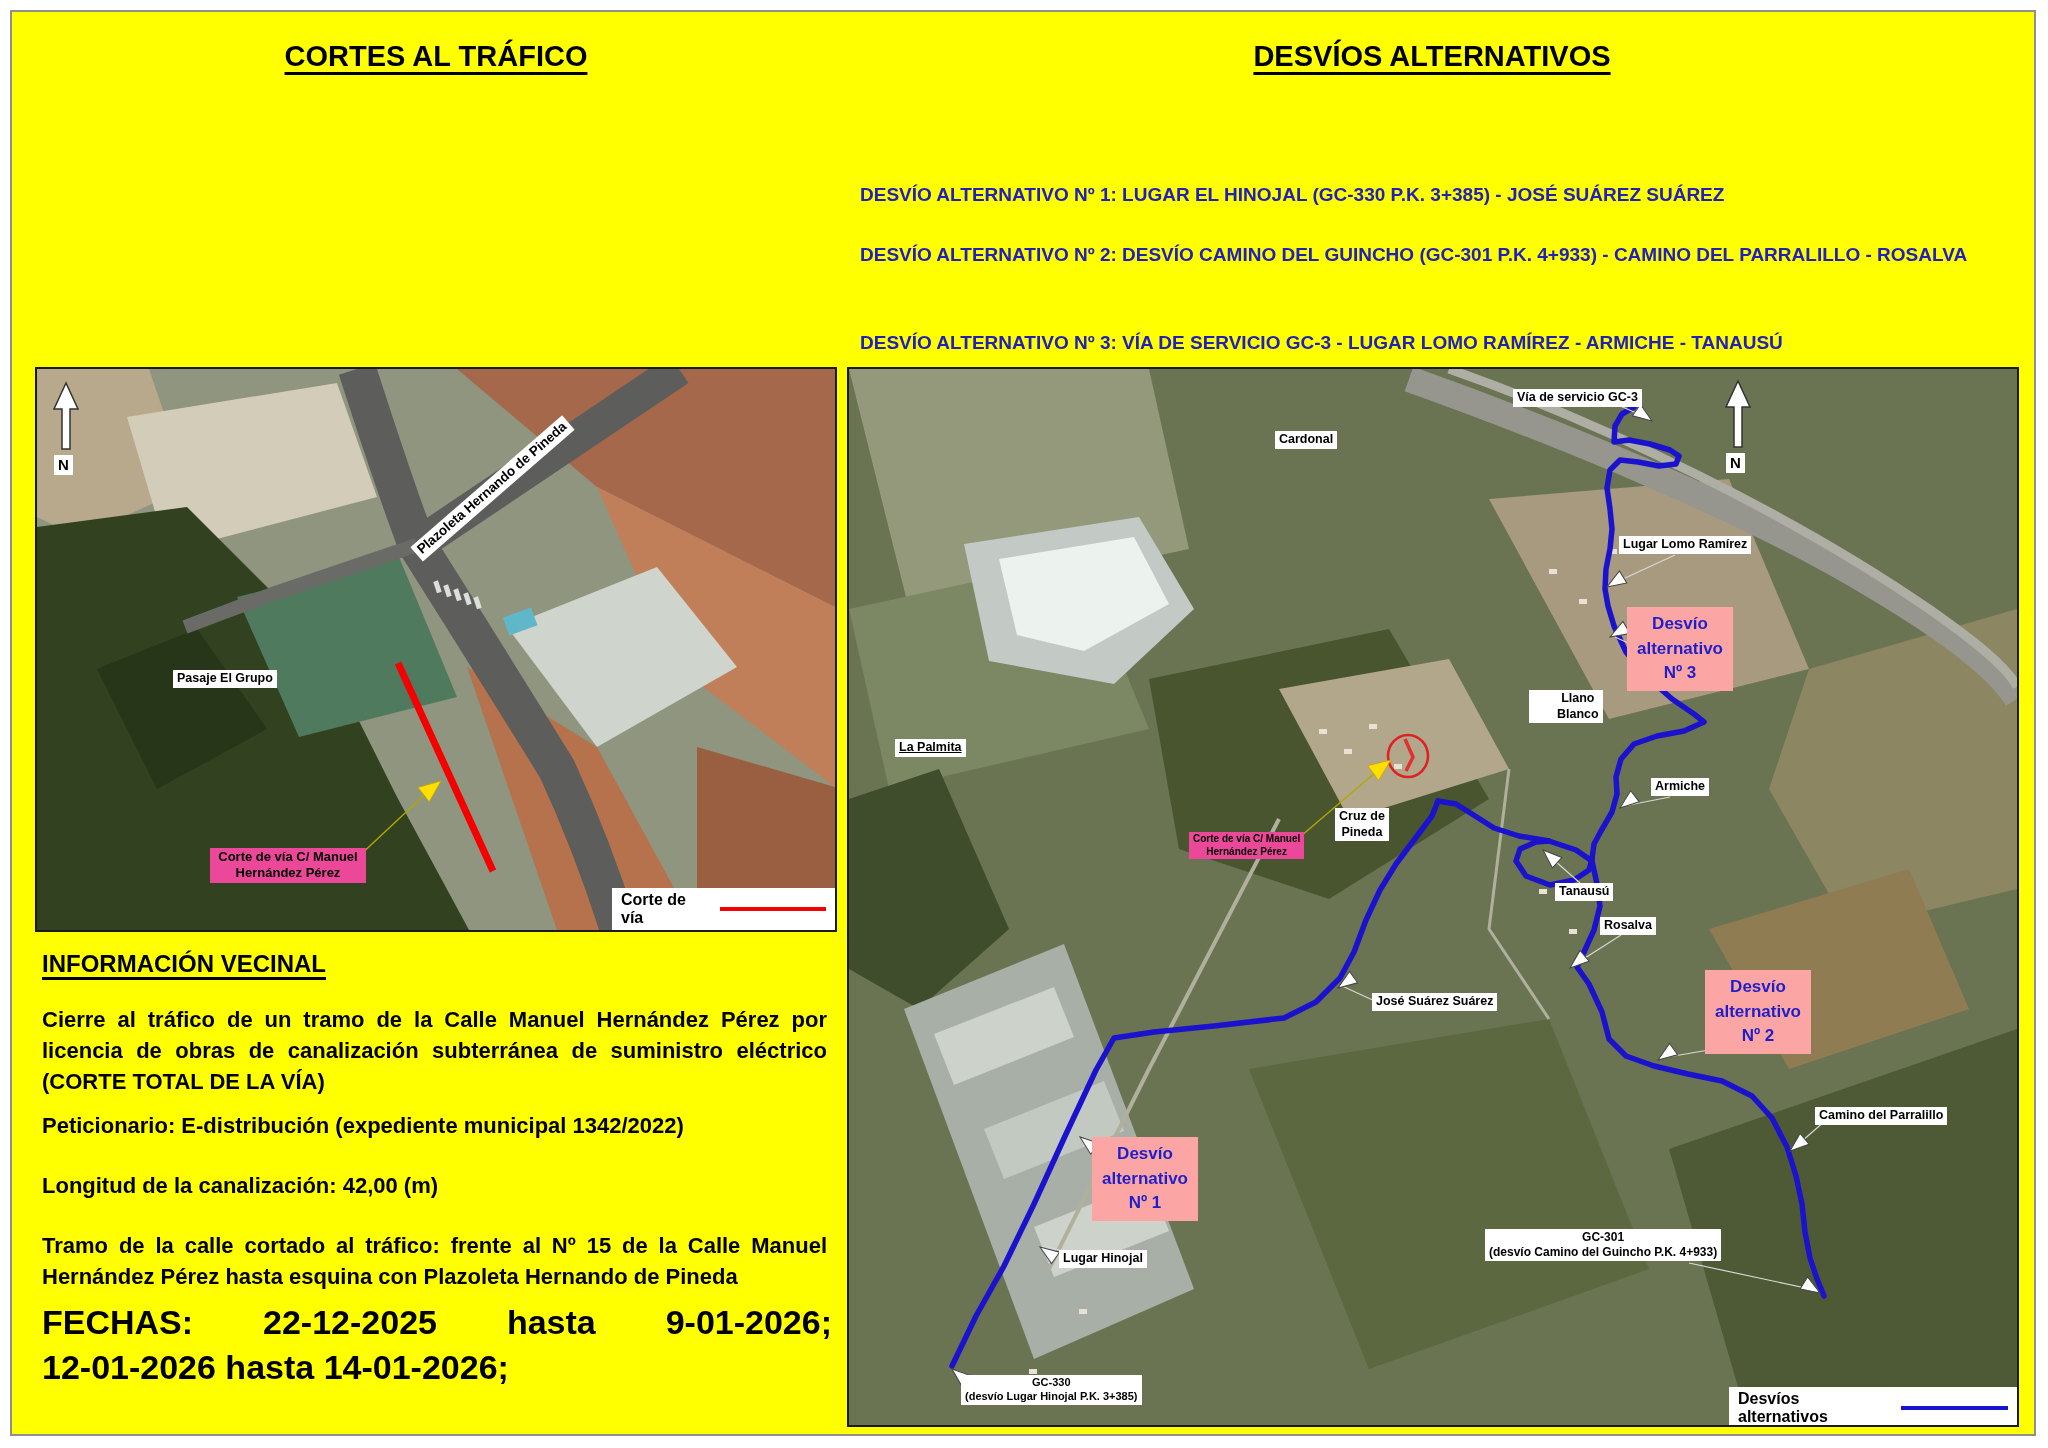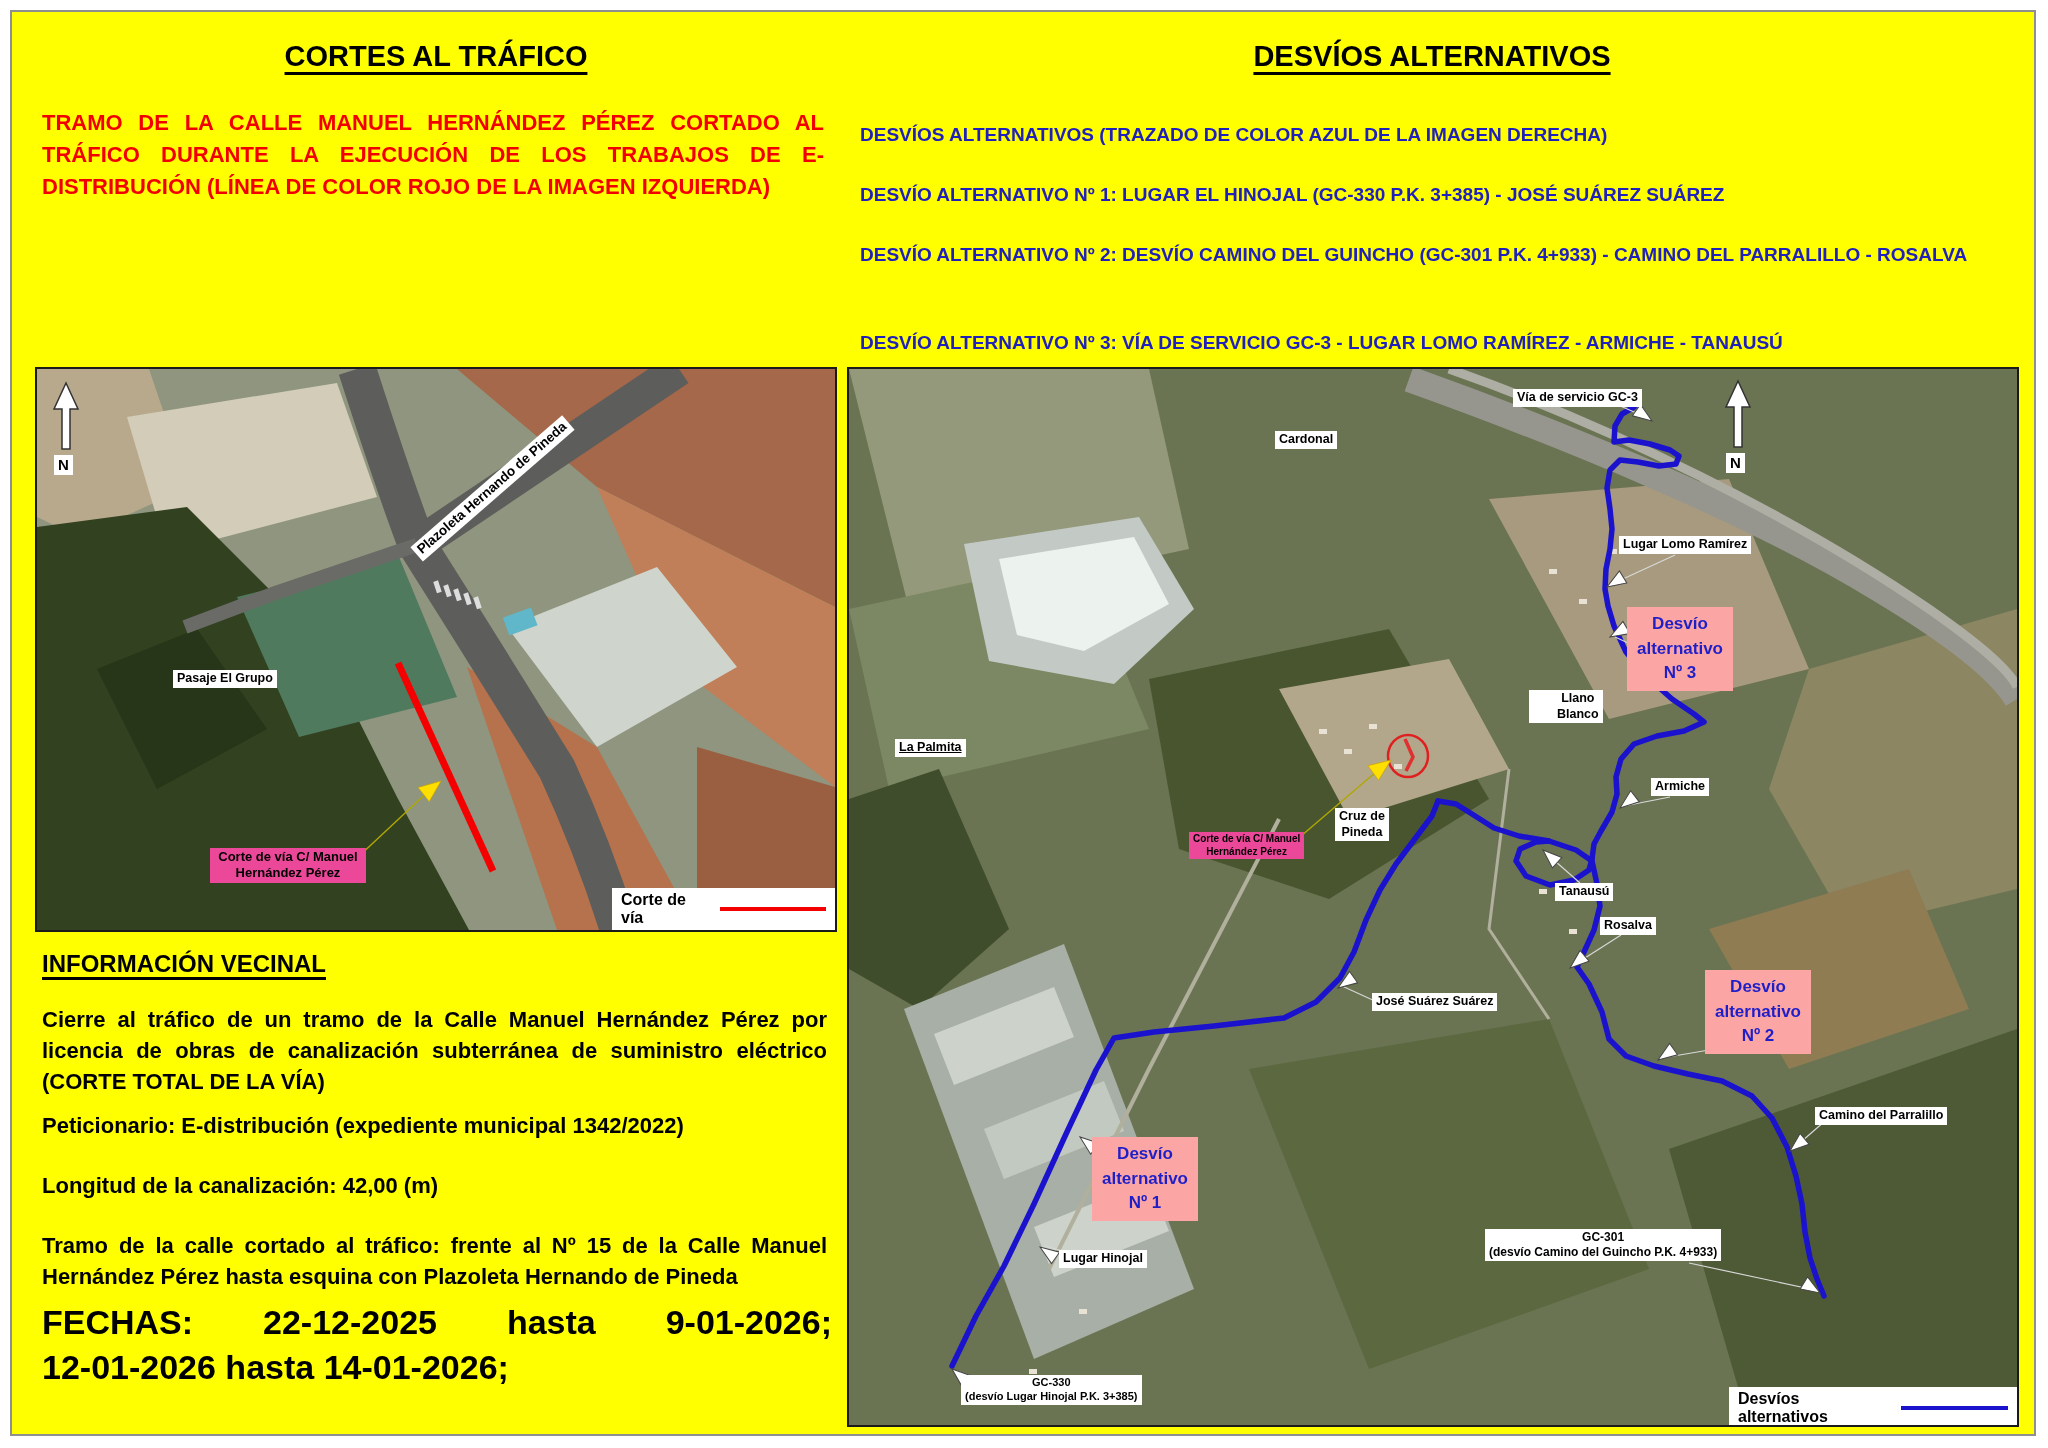--- a/index.html
+++ b/index.html
@@ -59,25 +59,23 @@
     padding:0 4px;line-height:1.3;
   }
 </style>
 </head>
 <body>
 
 <div class="poster">
 
   <div class="col-title" style="left:23px;top:28px;width:802px;"><span>CORTES AL TRÁFICO</span></div>
 
-  <div class="red-para" style="left:30px;top:95px;width:782px;">TRAMO DE LA CALLE MANUEL HERNÁNDEZ PÉREZ CORTADO AL TRÁFICO DURANTE LA EJECUCIÓN DE LOS TRABAJOS DE E-DISTRIBUCIÓN (LÍNEA DE COLOR ROJO DE LA IMAGEN IZQUIERDA)</div>
 
   <div class="col-title" style="left:835px;top:28px;width:1170px;"><span>DESVÍOS ALTERNATIVOS</span></div>
 
-  <div class="blue-line" style="left:848px;top:110px;width:1142px;">DESVÍOS ALTERNATIVOS (TRAZADO DE COLOR AZUL DE LA IMAGEN DERECHA)</div>
   <div class="blue-line" style="left:848px;top:170px;width:1142px;">DESVÍO ALTERNATIVO Nº 1: LUGAR EL HINOJAL (GC-330 P.K. 3+385) - JOSÉ SUÁREZ SUÁREZ</div>
   <div class="blue-line just" style="left:848px;top:230px;width:1142px;">DESVÍO ALTERNATIVO Nº 2: DESVÍO CAMINO DEL GUINCHO (GC-301 P.K. 4+933) - CAMINO DEL PARRALILLO - ROSALVA</div>
   <div class="blue-line" style="left:848px;top:318px;width:1142px;">DESVÍO ALTERNATIVO Nº 3: VÍA DE SERVICIO GC-3 - LUGAR LOMO RAMÍREZ - ARMICHE - TANAUSÚ</div>
 
   <div class="mapbox" style="left:23px;top:355px;width:802px;height:565px;">
 
     <svg class="bg" width="798" height="561" viewBox="0 0 798 561">
       <rect width="798" height="561" fill="#8f957e"></rect>
       <polygon points="0,0 112,0 152,118 42,168 0,148" fill="#b8a98c"></polygon>
       <polygon points="90,48 300,14 340,128 130,183" fill="#d3ccb8"></polygon>

